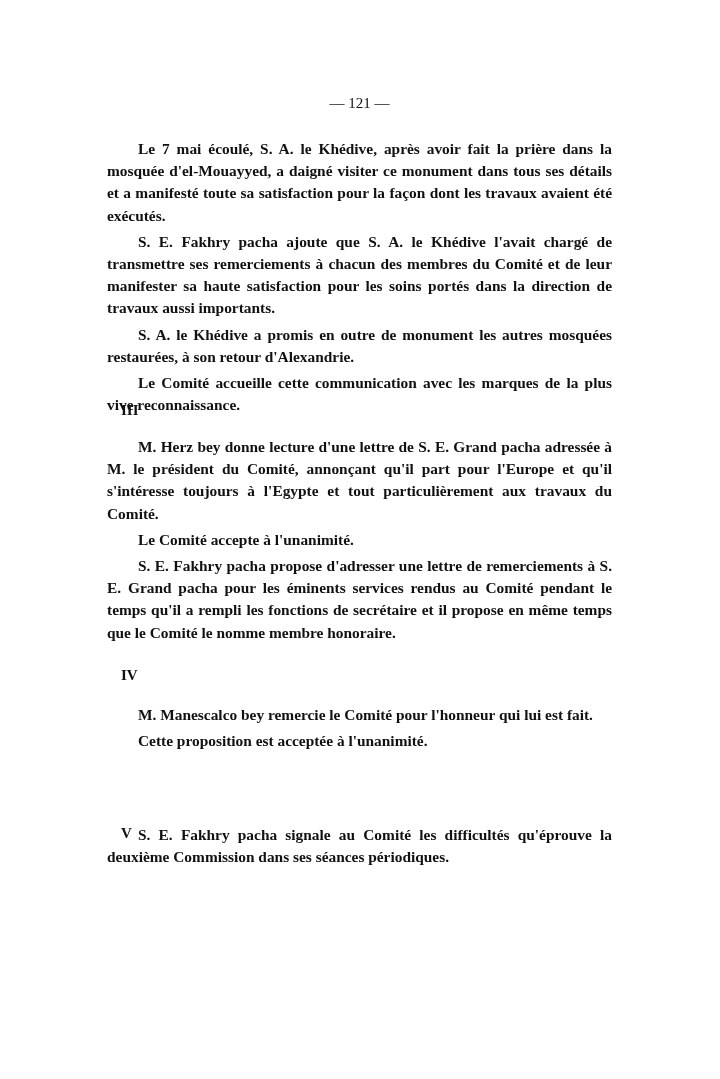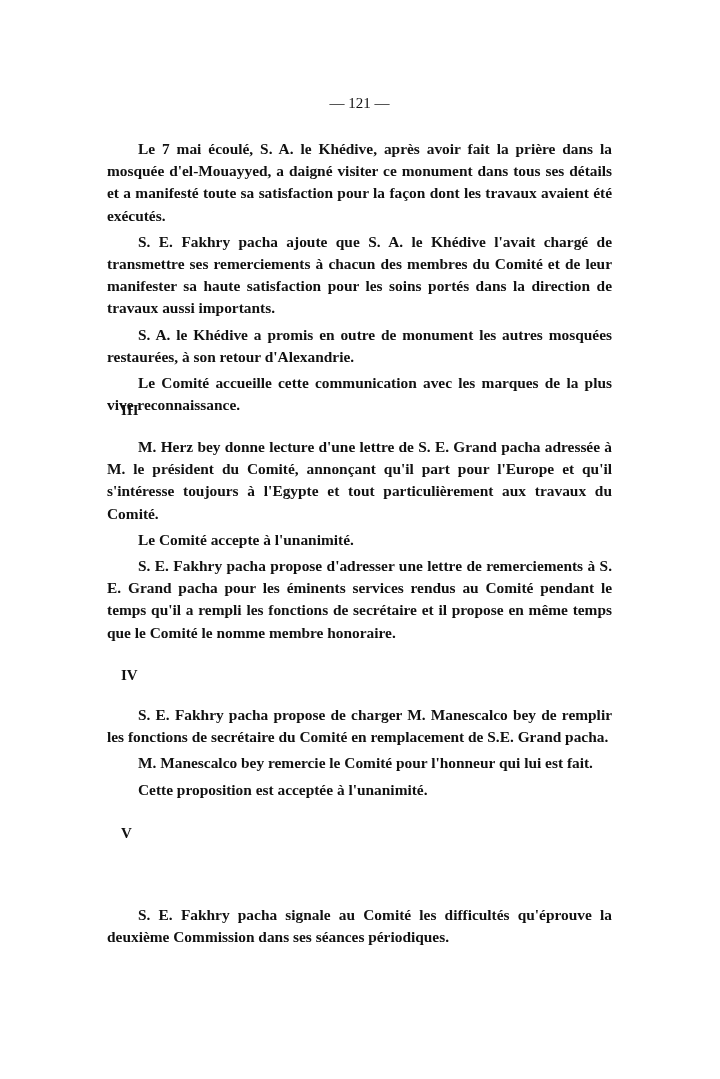--- a/index.html
+++ b/index.html
@@ -37,22 +37,21 @@
 
   <div class="heading" style="top:399px">III</div>
   <div class="block" style="top:432px">
     <p class="para indent">M. Herz bey donne lecture d'une lettre de S. E. Grand pacha adressée à M. le président du Comité, annonçant qu'il part pour l'Europe et qu'il s'intéresse toujours à l'Egypte et tout particulièrement aux travaux du Comité.</p>
     <p class="para indent">Le Comité accepte à l'unanimité.</p>
     <p class="para indent">S. E. Fakhry pacha propose d'adresser une lettre de remerciements à S. E. Grand pacha pour les éminents services rendus au Comité pendant le temps qu'il a rempli les fonctions de secrétaire et il propose en même temps que le Comité le nomme membre honoraire.</p>
   </div>
 
   <div class="heading" style="top:664px">IV</div>
   <div class="block" style="top:700px">
-    <p class="para indent">S. E. Fakhry pacha propose de charger M. Manescalco bey de remplir les fonctions de secrétaire du Comité en remplacement de S.E. Grand pacha.</p>
     <p class="para indent">M. Manescalco bey remercie le Comité pour l'honneur qui lui est fait.</p>
     <p class="para indent">Cette proposition est acceptée à l'unanimité.</p>
   </div>
 
   <div class="heading" style="top:822px">V</div>
-  <div class="block" style="top:900px">
+  <div class="block" style="top:820px">
     <p class="para indent">S. E. Fakhry pacha signale au Comité les difficultés qu'éprouve la deuxième Commission dans ses séances périodiques.</p>
   </div>
 </div>
 
 </body></html>

